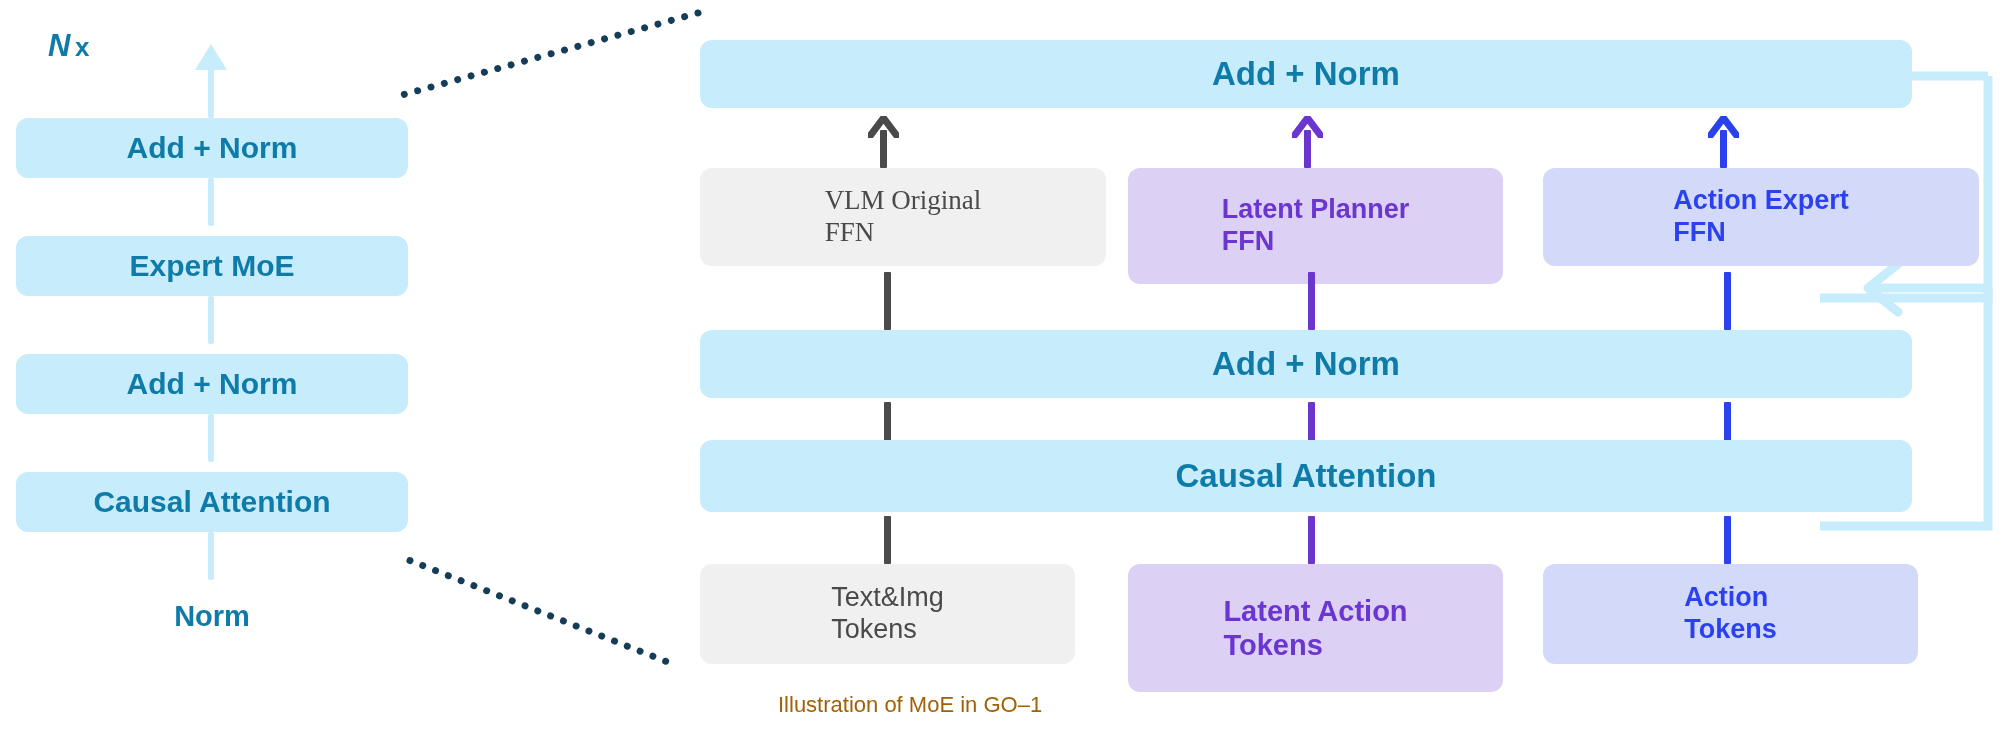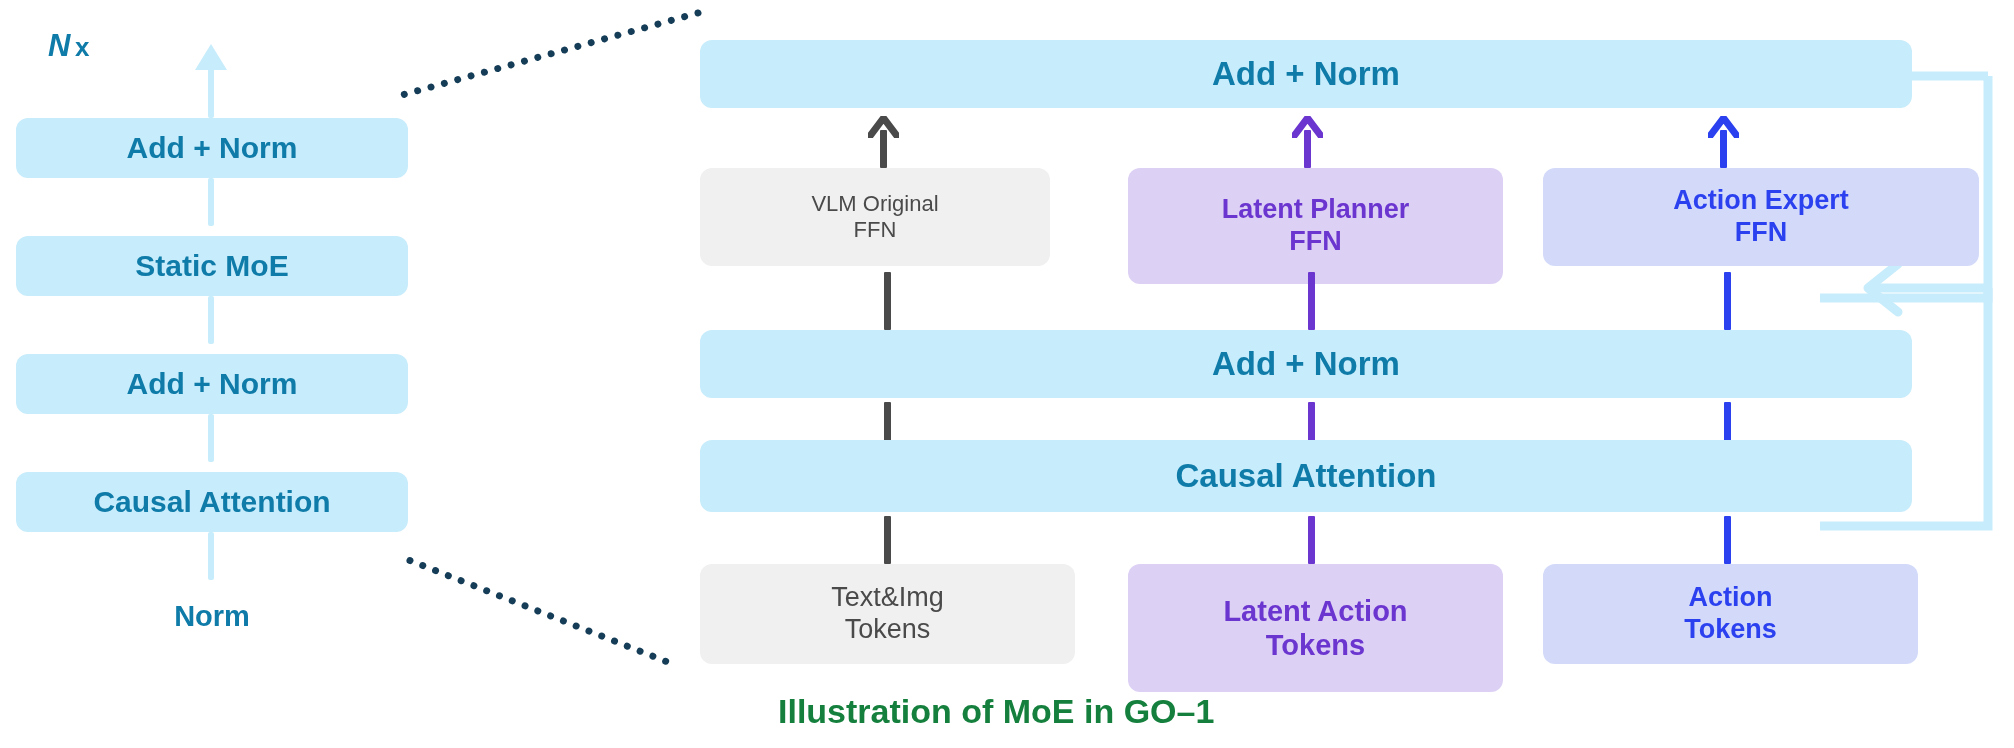--- a/index.html
+++ b/index.html
@@ -7,21 +7,21 @@
     font-family:"Liberation Sans","DejaVu Sans",sans-serif;
     width:2014px;height:748px;overflow:hidden;position:relative;
   }
   #stage{position:relative;width:2014px;height:748px;background:#fff;}
 
   
   .box{
     position:absolute;
     border-radius:12px;
     display:flex;align-items:center;justify-content:center;
-    text-align:center;
+    text-align:left;
     font-weight:700;
     line-height:1.18;
     box-sizing:border-box;
     white-space:pre-line;
   }
   .box.blue{ background:#c7ecfb; color:#0f7ba8; }
   .box.gray{ background:#f0f0f0; color:#4a4a4a; font-weight:400; }
   .box.purple{ background:#ddd0f5; color:#6b35cf; }
   .box.indigo{ background:#d3daf9; color:#2b41f0; }
 
@@ -70,21 +70,21 @@
   .arrowup .shaft{position:absolute;left:0;top:14px;width:7px;bottom:0;border-radius:1px;}
   .arrowup .head{position:absolute;left:-12px;top:0;width:31px;height:22px;}
   .arrowup .head svg{display:block;}
 
   
   .skip{position:absolute;}
   .skip svg{display:block;overflow:visible;}
 
   .caption{
     position:absolute;
-    font-size:34px;font-weight:700;color:#15803d;
+    font-size:22px;font-weight:400;color:#a16207;
     white-space:nowrap;
   }
 </style>
 </head>
 <body>
 
 <div id="stage">
 
   <div>
 
@@ -95,21 +95,21 @@
     <div class="uparrow-head" style="left:195px;top:44px;"></div>
     <div class="vline" style="left:208px;top:68px;height:50px;"></div>
 
     <div class="vline" style="left:208px;top:178px;height:48px;"></div>
     <div class="vline" style="left:208px;top:296px;height:48px;"></div>
     <div class="vline" style="left:208px;top:414px;height:48px;"></div>
     <div class="vline" style="left:208px;top:532px;height:48px;"></div>
 
     <div class="box blue lbox" style="top:118px;">Add + Norm</div>
 
-    <div class="box blue lbox" style="top:236px;">Static MoE</div>
+    <div class="box blue lbox" style="top:236px;">Expert MoE</div>
 
     <div class="box blue lbox" style="top:354px;">Add + Norm</div>
 
     <div class="box blue lbox" style="top:472px;">Causal Attention</div>
 
     <div class="input-label" style="top:600px;">Norm</div>
   </div>
 
   <div class="dotted" style="left:400px;top:92px;width:312px;transform:rotate(-15.5deg);"></div>
   <div class="dotted" style="left:408px;top:556px;width:282px;transform:rotate(21.5deg);"></div>
@@ -154,21 +154,21 @@
 
     <div class="arrowup" style="left:1720px;top:116px;height:52px;">
       <div class="head">
         <svg width="31" height="22" viewBox="0 0 31 22">
           <path d="M 2 20 L 15.5 2 L 29 20" fill="none" stroke="#2b41f0" stroke-width="7" stroke-linecap="round" stroke-linejoin="round"></path>
         </svg>
       </div>
       <div class="shaft" style="background:#2b41f0;"></div>
     </div>
 
-    <div class="box gray" style="left:700px;top:168px;width:350px;height:98px;font-size:22px;">VLM Original
+    <div class="box gray" style="left:700px;top:168px;width:406px;height:98px;font-size:27px;font-family:Liberation Serif, serif;">VLM Original
 FFN</div>
 
     <div class="box purple" style="left:1128px;top:168px;width:375px;height:116px;font-size:27px;">Latent Planner
 FFN</div>
 
     <div class="box indigo" style="left:1543px;top:168px;width:436px;height:98px;font-size:27px;">Action Expert
 FFN</div>
 
     <div class="conn c-gray" style="left:884px;top:272px;height:58px;"></div>
     <div class="conn c-purple" style="left:1308px;top:272px;height:58px;"></div>

